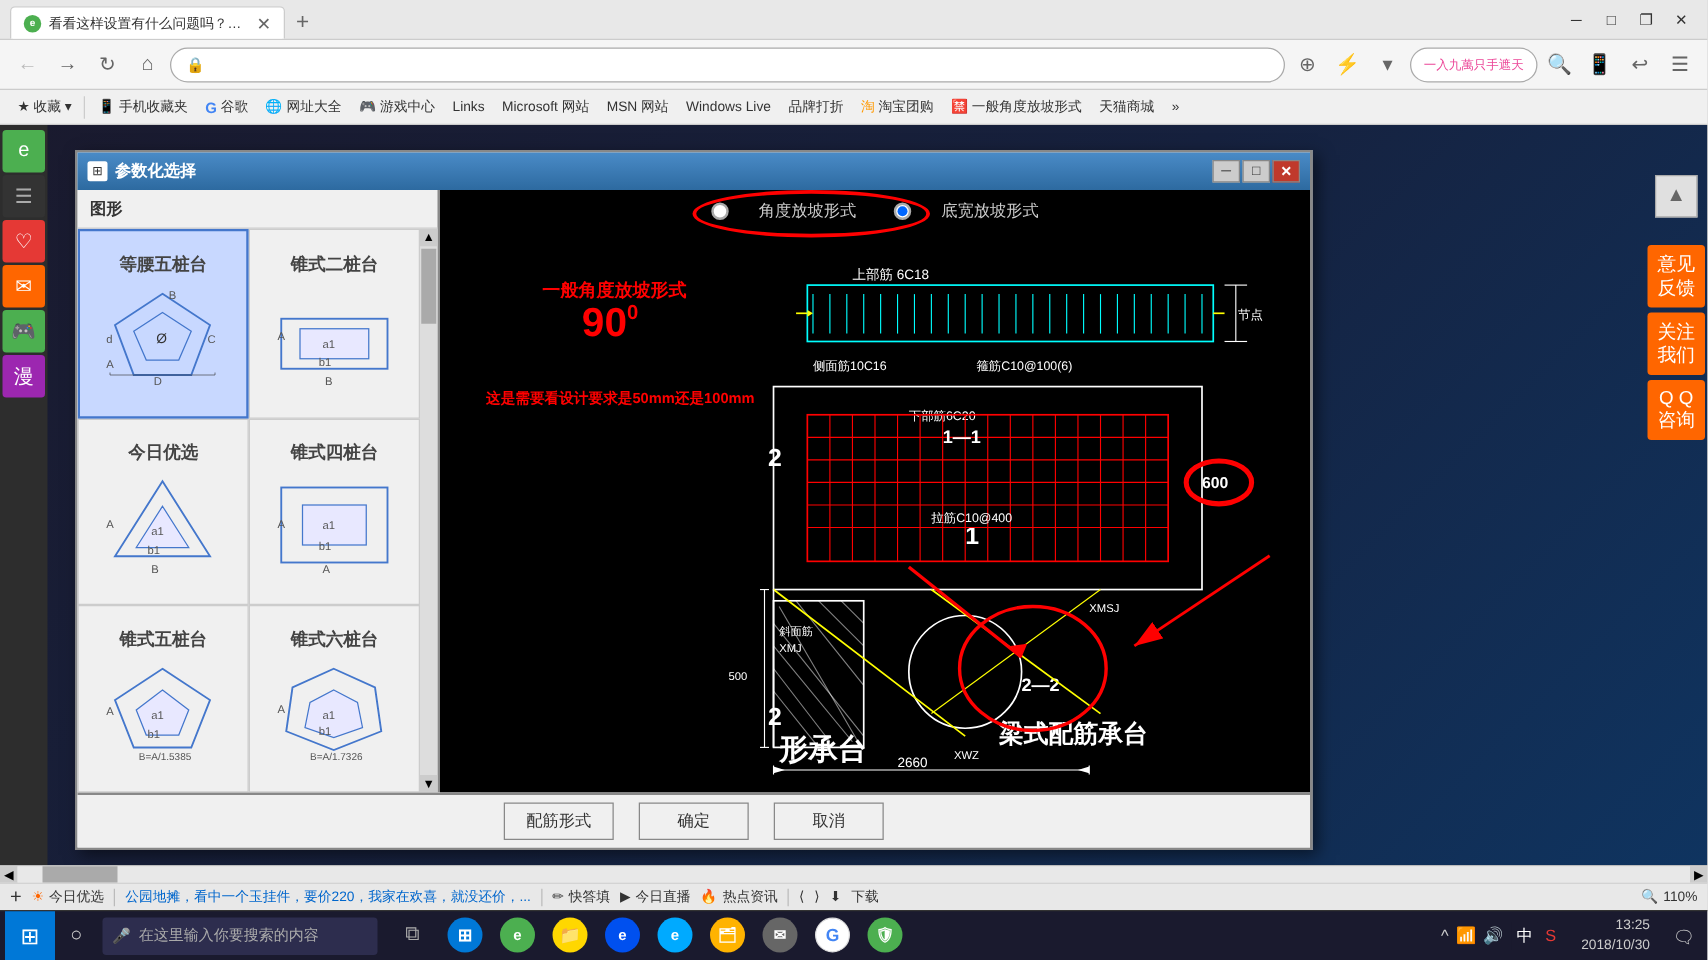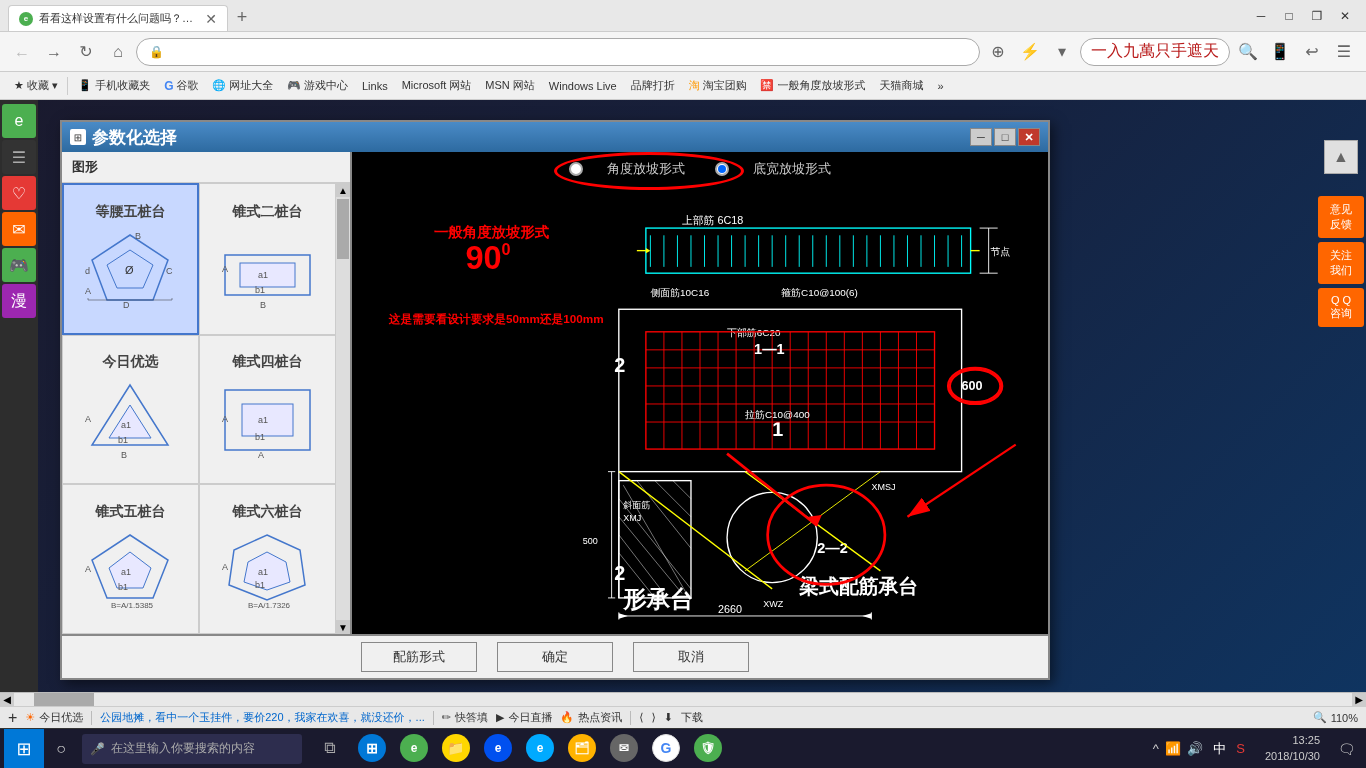--- a/index.html
+++ b/index.html
@@ -21,52 +21,52 @@
 
     
     .nav-bar { height: 40px; background: #f5f5f5; display: flex; align-items: center; padding: 0 8px; gap: 4px; border-bottom: 1px solid #ccc; }
     .nav-btn { width: 28px; height: 28px; display: flex; align-items: center; justify-content: center; cursor: pointer; color: #666; border-radius: 3px; font-size: 16px; }
     .nav-btn.disabled { color: #bbb; cursor: default; }
     .address-bar { flex: 1; height: 28px; background: white; border: 1px solid #aaa; border-radius: 14px; display: flex; align-items: center; padding: 0 12px; gap: 6px; }
     .address-icon { color: #666; font-size: 12px; }
     .address-text { flex: 1; color: #333; font-size: 12px; }
     .nav-right { display: flex; align-items: center; gap: 4px; }
     .search-box { height: 28px; background: white; border: 1px solid #aaa; border-radius: 14px; padding: 0 10px; display: flex; align-items: center; gap: 4px; }
-    .search-text { color: #b91c1c; font-size: 16px; }
+    .search-text { color: #ec4899; font-size: 10px; }
 
     
     .bookmarks-bar { height: 28px; background: #f0f0f0; display: flex; align-items: center; padding: 0 8px; gap: 2px; border-bottom: 1px solid #ccc; overflow: hidden; }
     .bookmark-item { display: flex; align-items: center; gap: 3px; padding: 2px 6px; cursor: pointer; white-space: nowrap; font-size: 11px; color: #333; border-radius: 3px; }
     .bk-icon { font-size: 11px; }
     .bk-separator { width: 1px; height: 18px; background: #ccc; margin: 0 2px; }
 
     
     .content-area { flex: 1; position: relative; overflow: hidden; background: #888; }
 
     
     .webpage-bg { width: 100%; height: 100%; background: linear-gradient(135deg, #1a1a2e 0%, #16213e 50%, #0f3460 100%); position: relative; overflow: hidden; }
 
     
     .left-sidebar { position: absolute; left: 0; top: 0; width: 38px; height: 100%; background: #2d2d2d; display: flex; flex-direction: column; align-items: center; padding-top: 4px; gap: 2px; z-index: 5; }
     .sidebar-icon { width: 34px; height: 34px; display: flex; align-items: center; justify-content: center; cursor: pointer; border-radius: 3px; color: white; font-size: 16px; }
     .sidebar-icon.green { background: #4CAF50; }
 
     
     .right-sidebar { position: absolute; right: 0; top: 0; width: 50px; height: 100%; display: flex; flex-direction: column; align-items: center; padding-top: 40px; gap: 2px; z-index: 5; }
-    .right-btn { width: 46px; padding: 6px 4px; background: #FF6600; color: white; text-align: center; font-size: 11px; cursor: pointer; border-radius: 3px; }
+    .right-btn { width: 46px; padding: 6px 4px; background: #FF6600; color: white; text-align: center; font-size: 15px; cursor: pointer; border-radius: 3px; }
     .scroll-up-btn { width: 34px; height: 34px; background: #e0e0e0; border: 1px solid #aaa; display: flex; align-items: center; justify-content: center; cursor: pointer; font-size: 16px; color: #666; }
 
     
     .dialog-overlay { position: absolute; top: 0; left: 0; width: 100%; height: 100%; z-index: 100; }
 
     
     .param-dialog { position: absolute; top: 20px; left: 60px; width: 990px; height: 560px; background: #f0f0f0; border: 2px solid #888; box-shadow: 4px 4px 12px rgba(0,0,0,0.5); display: flex; flex-direction: column; }
     .dialog-title-bar { height: 30px; background: linear-gradient(to bottom, #4a8bc7, #2d6aa0); display: flex; align-items: center; padding: 0 8px; }
     .dialog-title-icon { width: 16px; height: 16px; background: #fff; border-radius: 2px; margin-right: 6px; display: flex; align-items: center; justify-content: center; font-size: 10px; color: #333; }
-    .dialog-title-text { flex: 1; color: white; font-size: 17px; font-weight: bold; }
+    .dialog-title-text { flex: 1; color: white; font-size: 13px; font-weight: bold; }
     .dialog-win-btns { display: flex; gap: 2px; }
     .dlg-btn { width: 22px; height: 18px; background: #ccc; border: 1px solid #888; display: flex; align-items: center; justify-content: center; cursor: pointer; font-size: 11px; color: #333; }
     .dlg-btn.close-btn { background: #c0c0c0; }
 
     
     .dialog-body { display: flex; flex: 1; overflow: hidden; }
 
     
     .shapes-panel { width: 290px; background: #f0f0f0; border-right: 2px solid #888; display: flex; flex-direction: column; }
     .shapes-header { padding: 6px 10px; font-size: 13px; color: #333; font-weight: bold; border-bottom: 1px solid #ccc; }
@@ -86,21 +86,21 @@
     .radio-option { display: flex; align-items: center; gap: 24px; cursor: pointer; }
     .radio-circle { width: 14px; height: 14px; border: 2px solid #aaa; border-radius: 50%; background: white; display: flex; align-items: center; justify-content: center; }
     .radio-dot { width: 8px; height: 8px; background: #0066ff; border-radius: 50%; }
     .radio-label { color: #ccc; font-size: 13px; }
 
     
     .cad-content { position: absolute; top: 40px; left: 0; right: 0; bottom: 0; }
 
     
     .dialog-footer { height: 44px; background: #f0f0f0; border-top: 2px solid #888; display: flex; align-items: center; justify-content: center; gap: 20px; }
-    .footer-btn { width: 116px; height: 30px; background: #f0f0f0; border: 1px solid #888; cursor: pointer; font-size: 13px; color: #333; display: flex; align-items: center; justify-content: center; }
+    .footer-btn { width: 88px; height: 30px; background: #f0f0f0; border: 1px solid #888; cursor: pointer; font-size: 13px; color: #333; display: flex; align-items: center; justify-content: center; }
 
     
     .taskbar { height: 40px; background: #1a1a2e; display: flex; align-items: center; padding: 0 4px; border-top: 1px solid #333; z-index: 200; }
     .start-btn { width: 40px; height: 40px; background: #0078d7; display: flex; align-items: center; justify-content: center; cursor: pointer; }
     .start-icon { color: white; font-size: 18px; }
     .search-taskbar { display: flex; align-items: center; background: #2d2d4e; border-radius: 3px; height: 30px; padding: 0 8px; gap: 6px; flex: 0 0 220px; margin: 0 4px; }
     .search-taskbar-text { color: #aaa; font-size: 12px; }
     .taskbar-icon-btn { width: 34px; height: 40px; display: flex; align-items: center; justify-content: center; cursor: pointer; color: #ccc; font-size: 16px; }
     .taskbar-apps { display: flex; align-items: center; flex: 1; padding: 0 4px; gap: 2px; }
     .taskbar-app { width: 40px; height: 40px; display: flex; align-items: center; justify-content: center; cursor: pointer; border-bottom: 2px solid transparent; }

